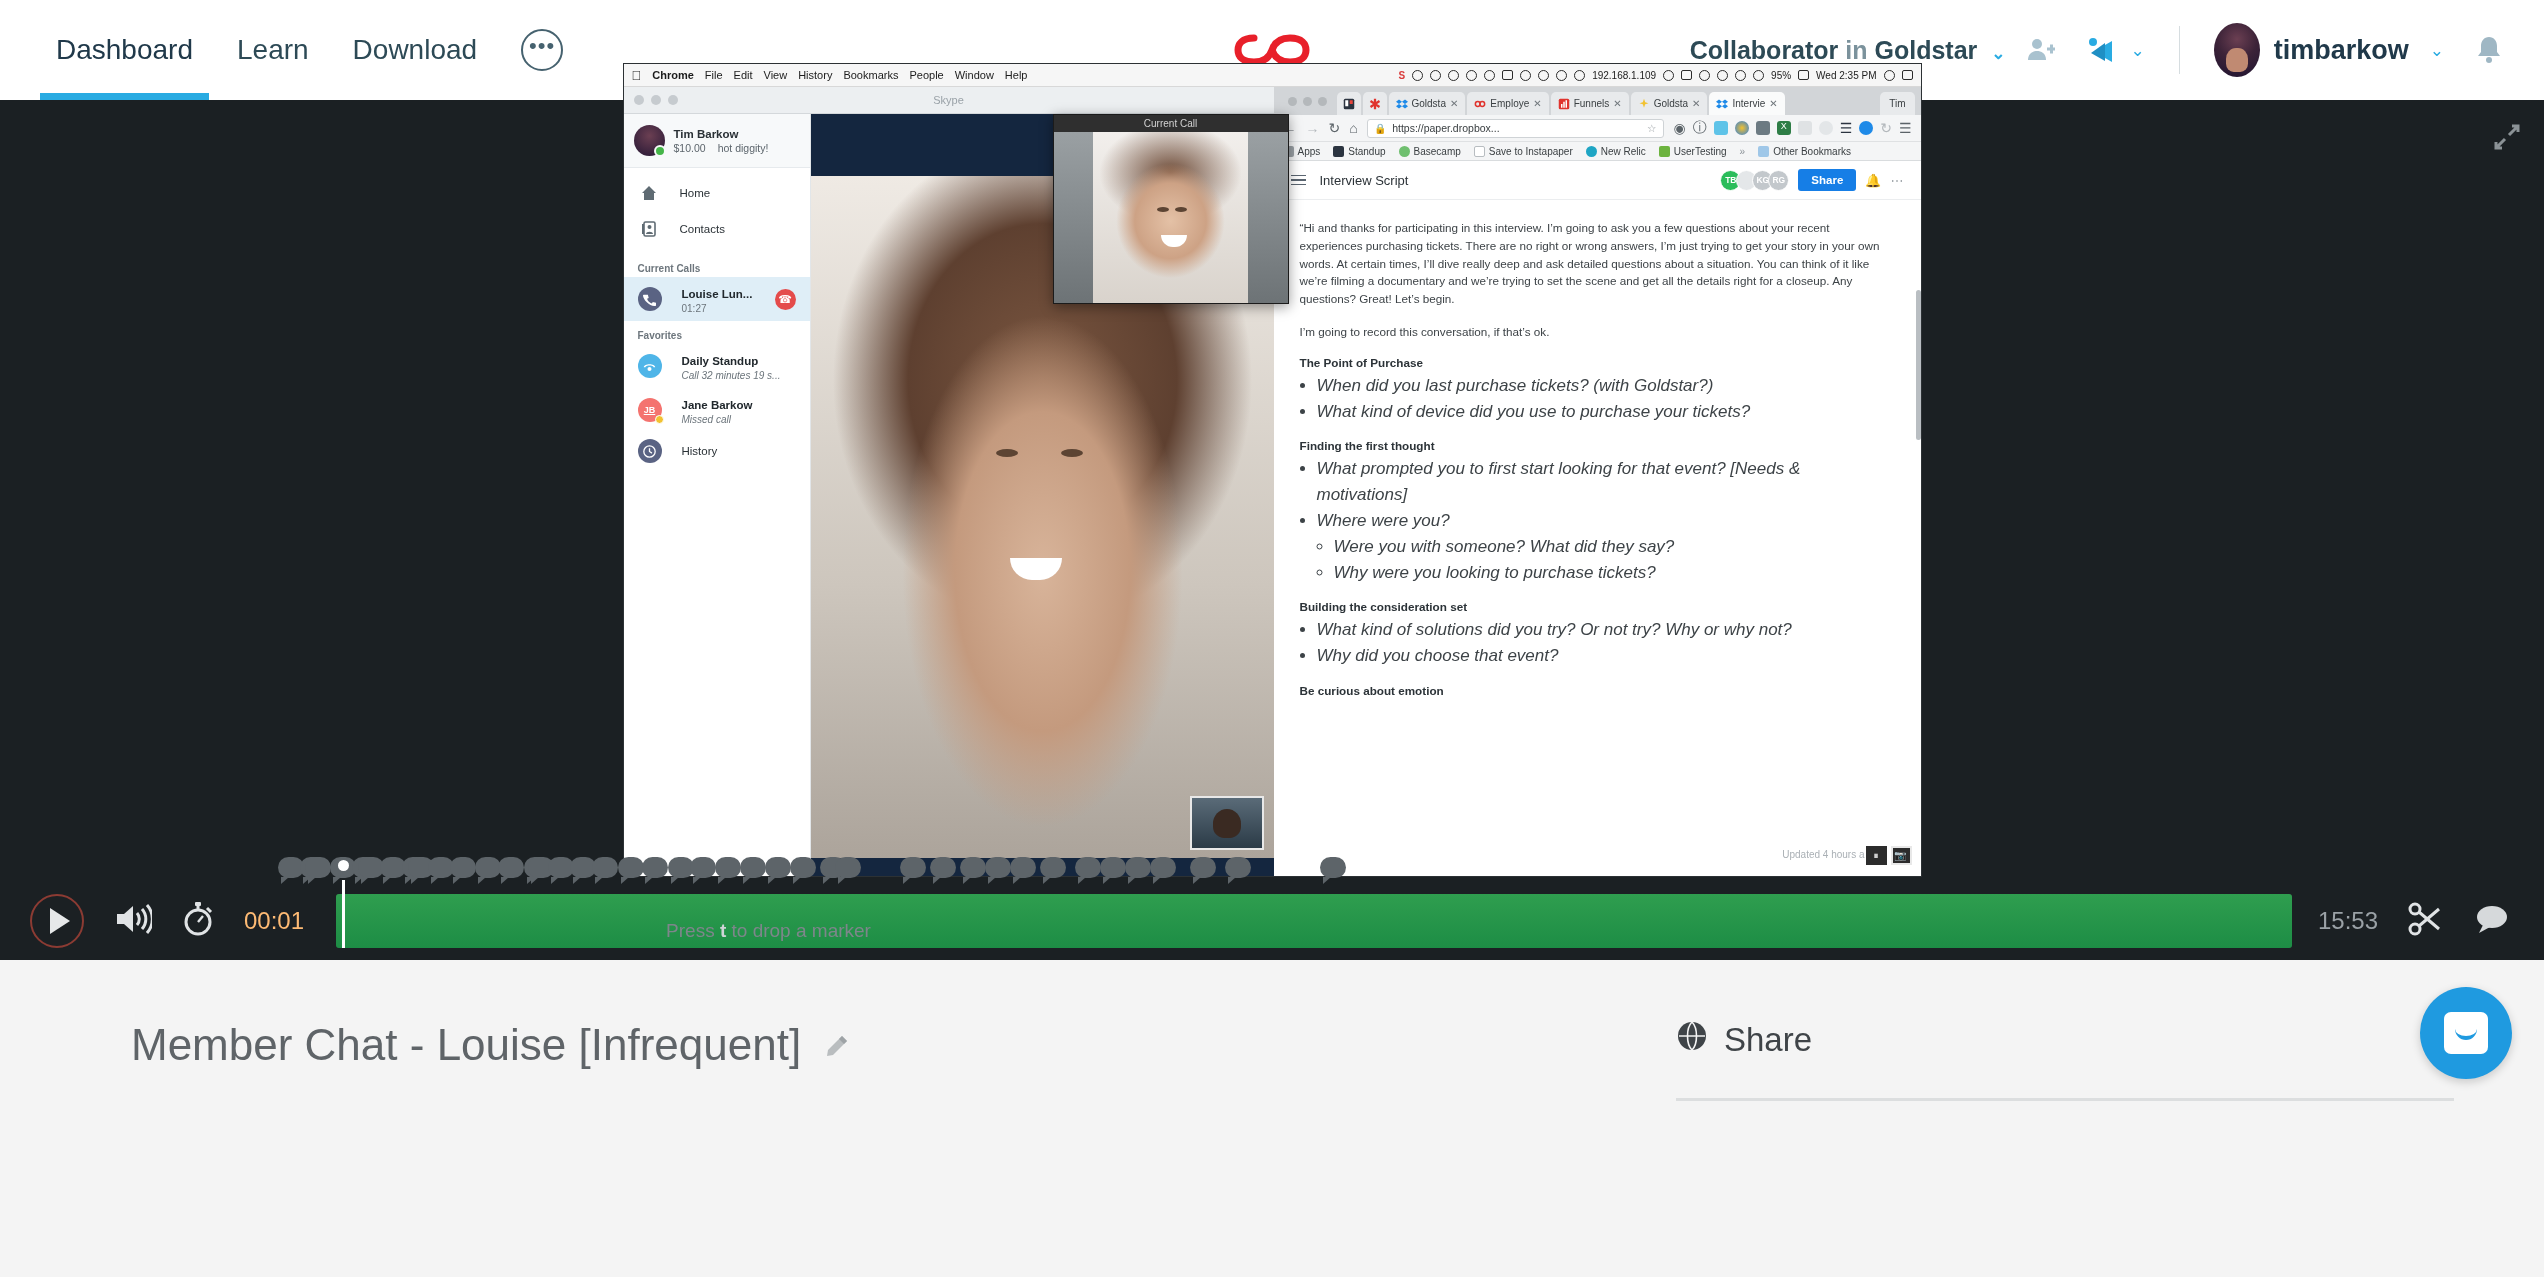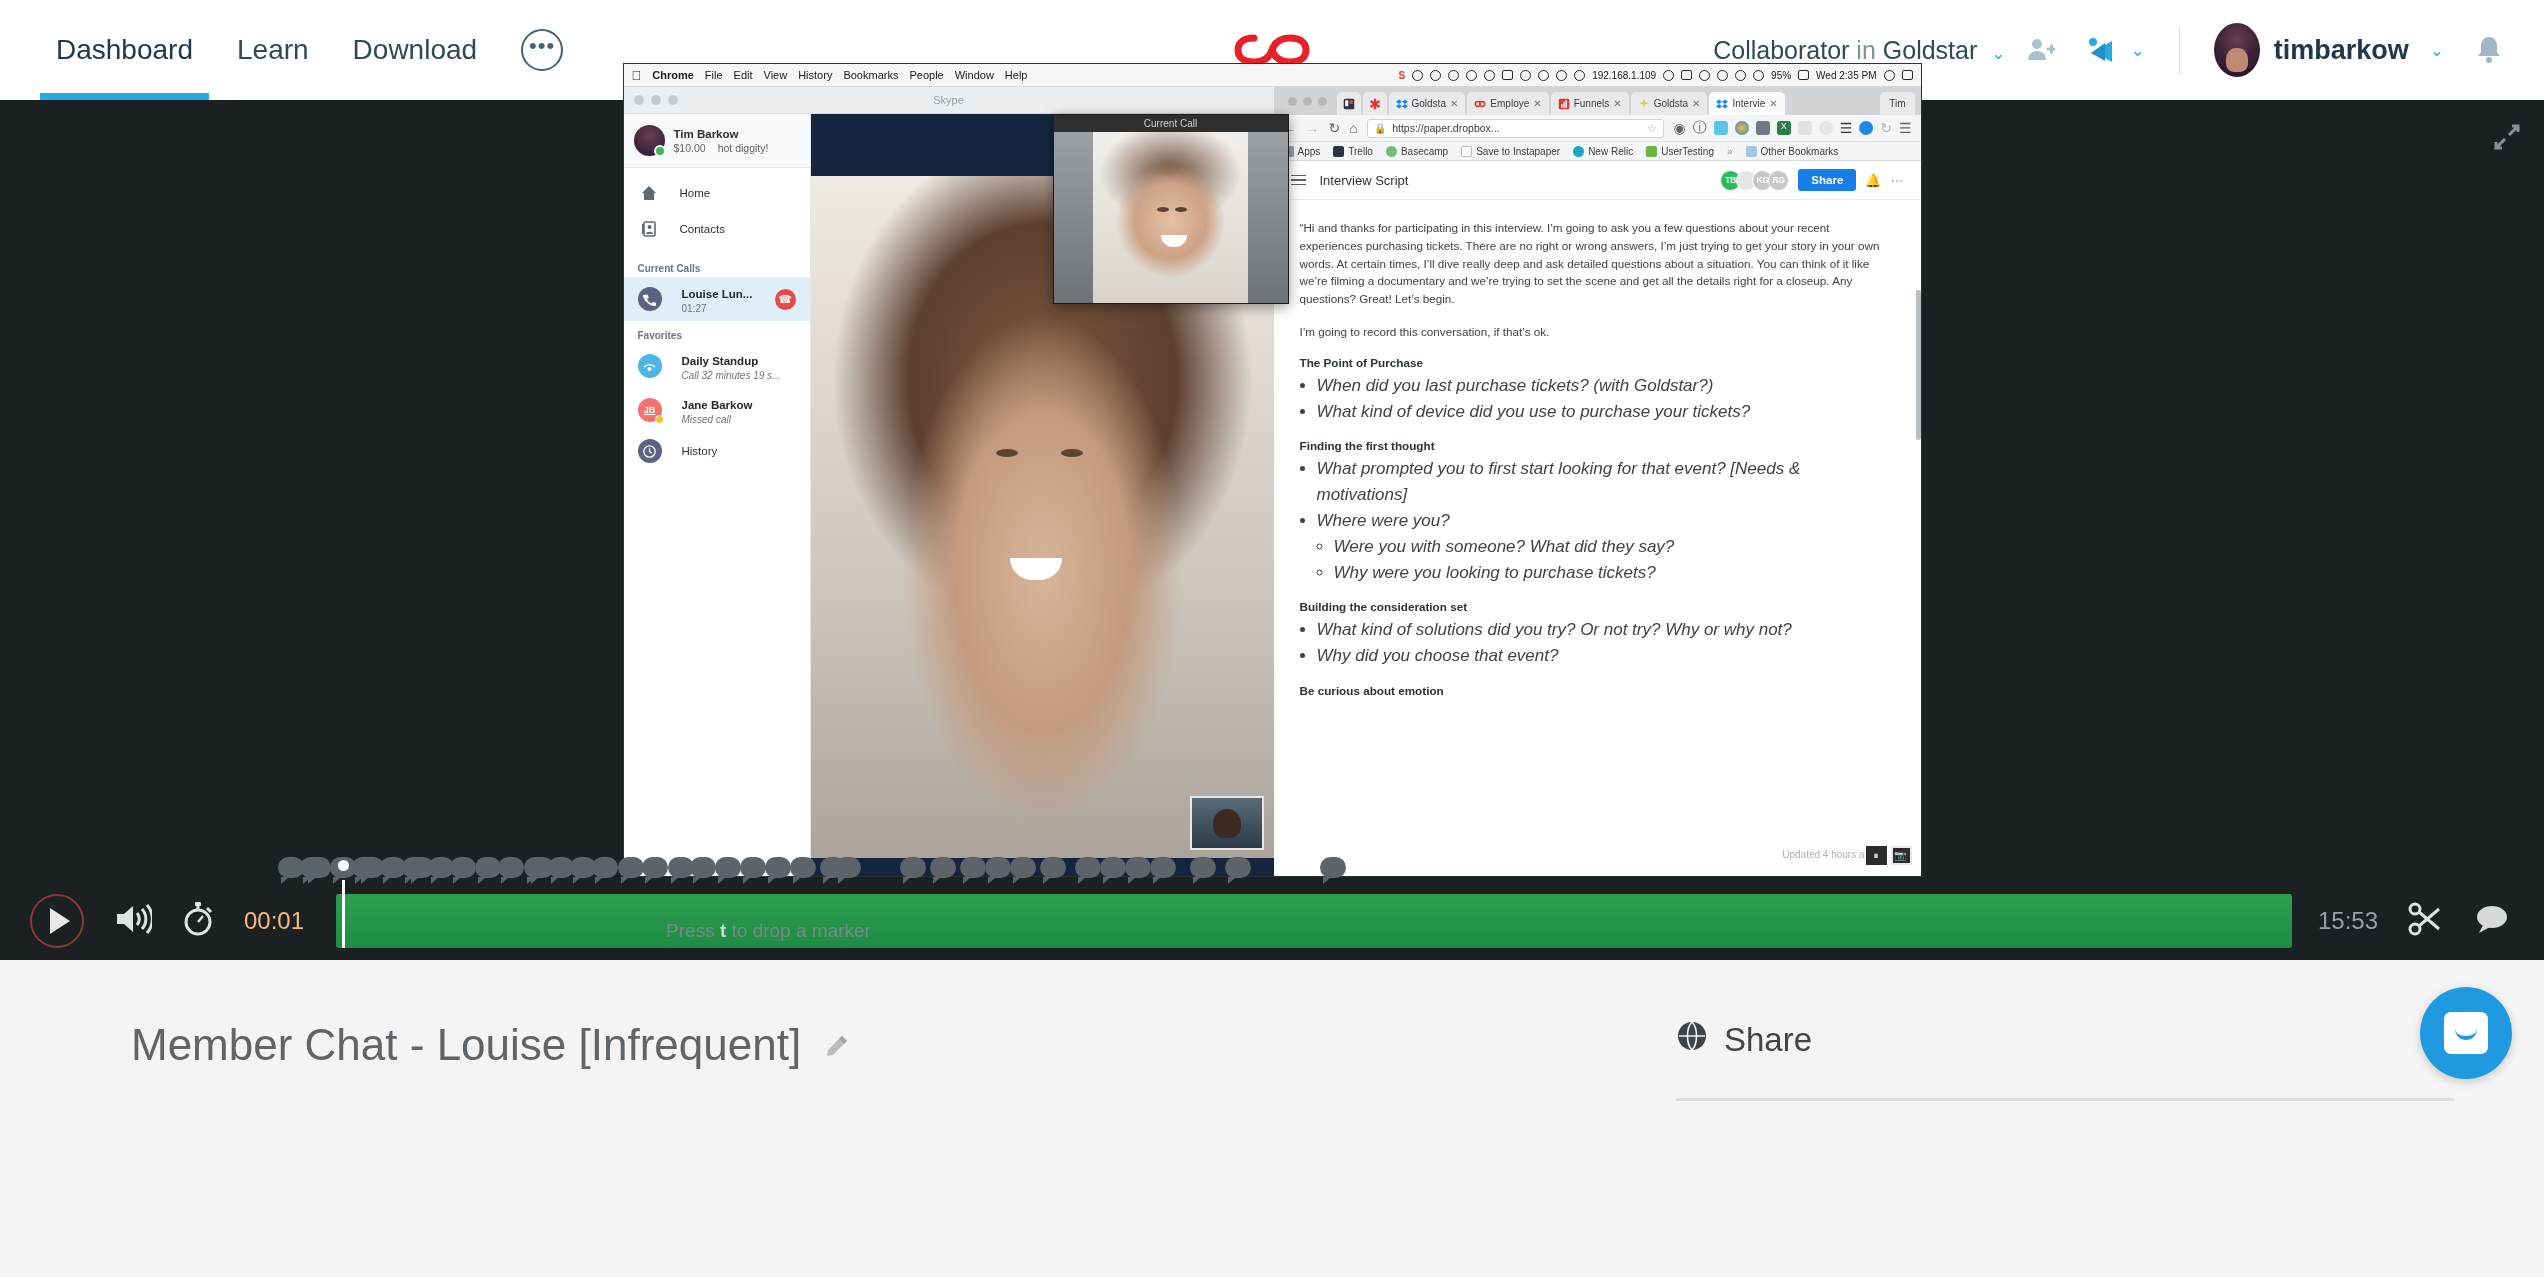--- a/index.html
+++ b/index.html
@@ -34,21 +34,21 @@
     cursor: pointer; padding-bottom: 9px;
   }
   .logo {
     position: absolute; left: 50%; transform: translateX(-50%);
     display: flex; align-items: center;
   }
   .nav-right {
     margin-left: auto; display: flex; align-items: center;
     padding-right: 30px; gap: 10px;
   }
-  .acct-label { font-size: 25px; color: #2d4a56; }
+  .acct-label { font-size: 25px; color: #2d4a56; font-weight: bold; }
   .acct-label .muted { color: #7b929c; }
   .caret { color: #29abe2; font-size: 17px; margin-left: 7px; }
   .nav-icon-btn {
     display: flex; align-items: center; cursor: pointer; padding: 0 10px;
   }
   .divider-v { width: 1px; height: 48px; background: #d6dde0; margin: 0 14px; }
   .avatar {
     width: 46px; height: 54px; border-radius: 50%;
     background: radial-gradient(circle at 50% 30%, #6b3f52 0%, #3c2338 45%, #1e1330 100%);
     overflow: hidden; position: relative; flex-shrink: 0;
@@ -706,21 +706,21 @@
               </span>
             </div>
 
             <div class="cr-bm">
               <span class="bm">
                 <span class="bm-ic" style="background:#9aa0a5;"></span>
                 <span>Apps</span>
               </span>
               <span class="bm">
                 <span class="bm-ic" style="background:#2b3440;"></span>
-                <span>Trello</span>
+                <span>Standup</span>
               </span>
               <span class="bm">
                 <span class="bm-ic" style="background:#6fbf6f;border-radius:50%;"></span>
                 <span>Basecamp</span>
               </span>
               <span class="bm">
                 <span class="bm-ic" style="background:#fff;border:1px solid #b8bdc1;"></span>
                 <span>Save to Instapaper</span>
               </span>
               <span class="bm">

